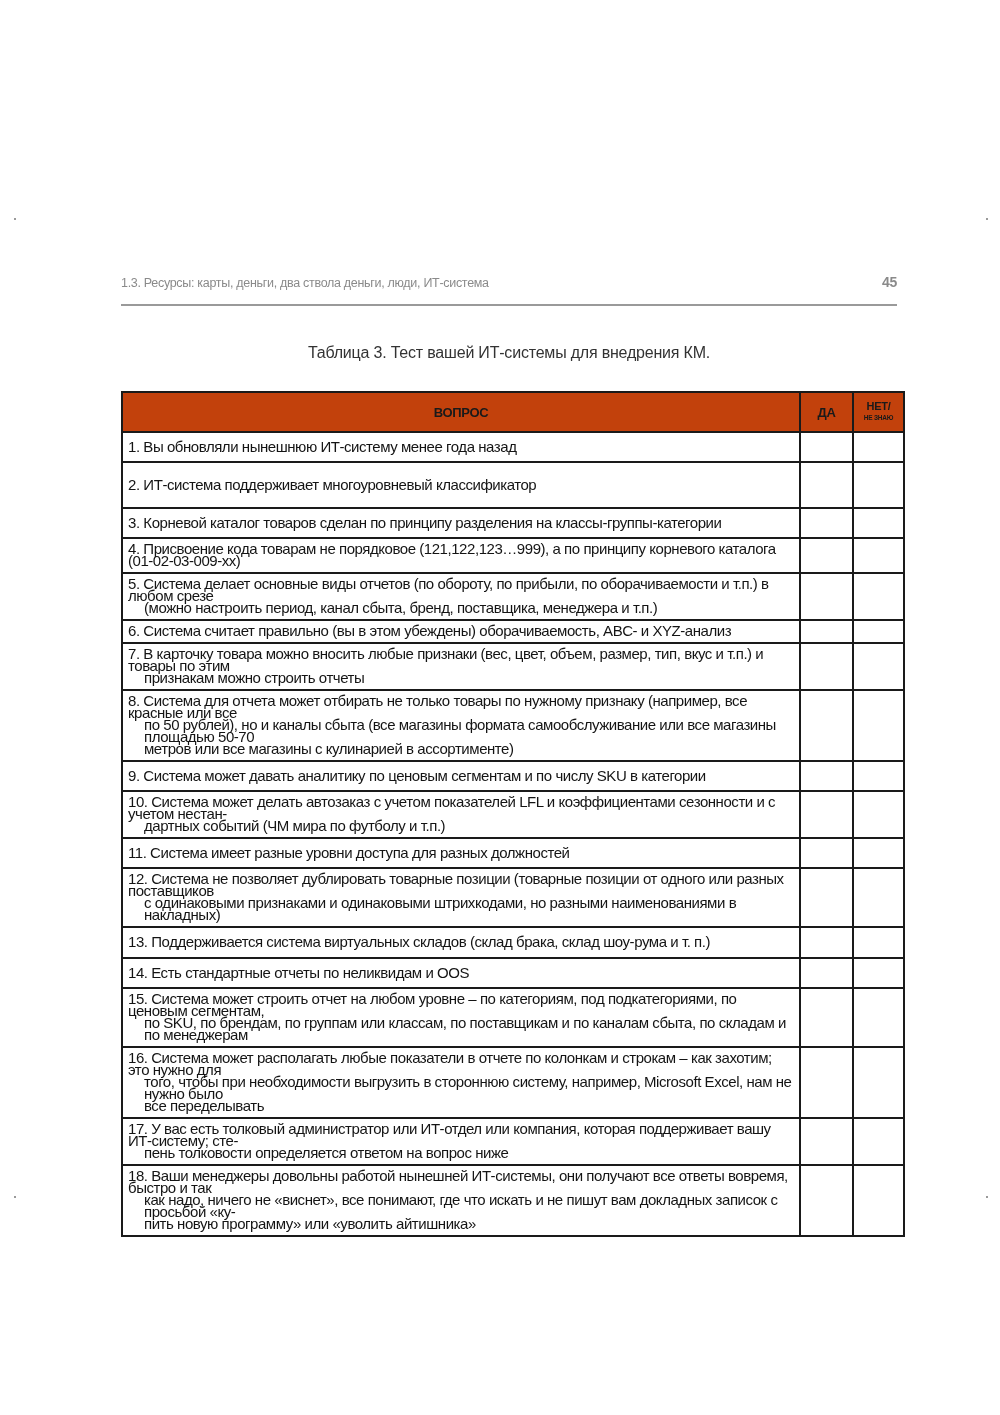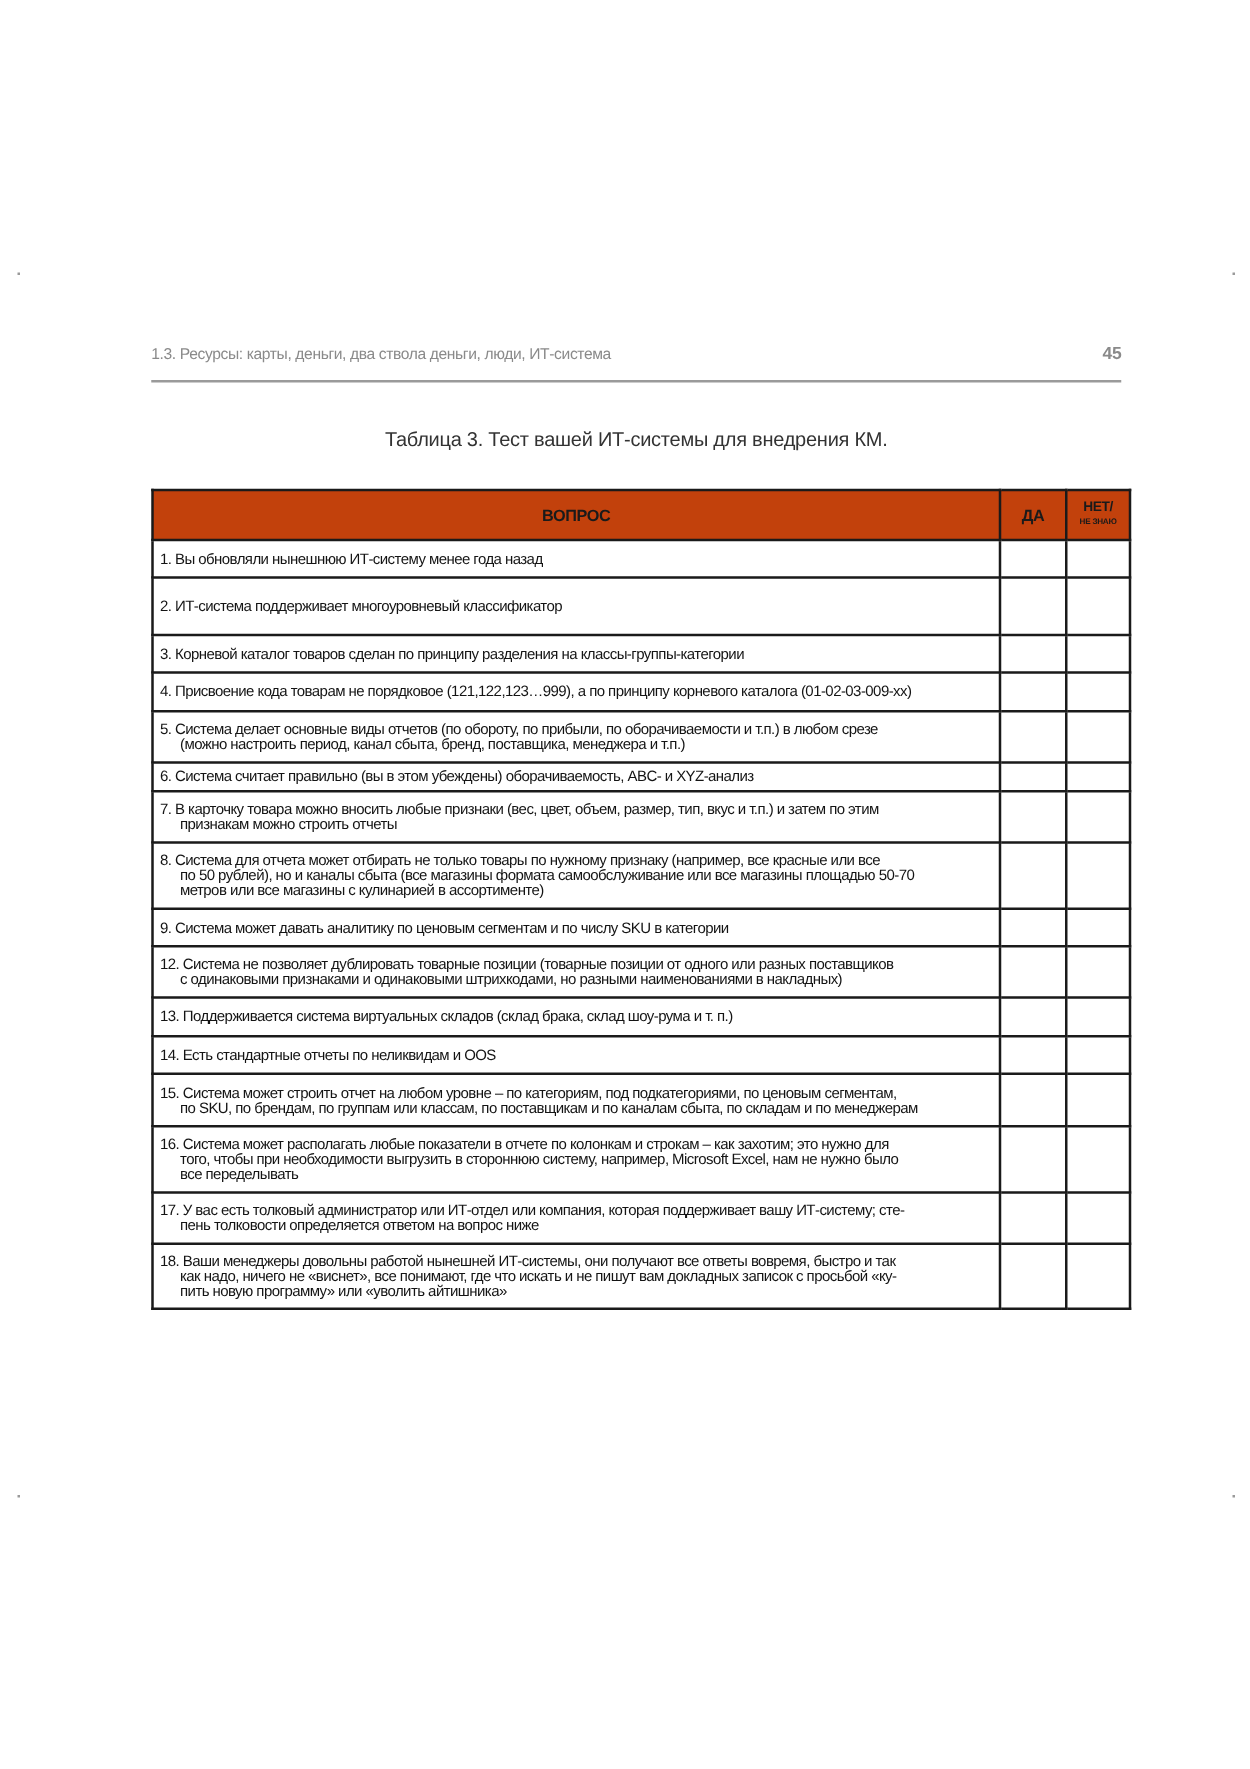--- a/index.html
+++ b/index.html
@@ -16,21 +16,21 @@
     table.kmtest { position: absolute; left: 121px; top: 391px; width: 776px;
                    border-collapse: collapse; table-layout: fixed; }
     table.kmtest th, table.kmtest td { border: 2px solid #1a1a1a; }
     table.kmtest th { background: #c2410c; height: 38px; font-weight: bold; font-size: 13px;
                       letter-spacing: -0.3px; padding: 0; }
     th.col-q { width: 676px; }
     th.col-yes { width: 51px; }
     th.col-no { width: 49px; line-height: 11px; }
     th.col-no .big { display: block; font-size: 11px; }
     th.col-no .small { display: block; font-size: 6.5px; letter-spacing: -0.2px; }
-    td.q { font-size: 12px; line-height: 12px; letter-spacing: -0.45px; padding: 4px 5px 5px 5px;
+    td.q { font-size: 15px; line-height: 12px; letter-spacing: -0.45px; padding: 4px 5px 5px 5px;
            vertical-align: middle; color: #141414; }
     td.q .num { }
     td.q .cont { display: block; padding-left: 16px; }
     td.ans { background: #fff; }
   </style>
 </head>
 <body>
 
 <div class="crop" style="left:14px;top:218px;"></div>
 <div class="crop" style="left:986px;top:218px;"></div>
@@ -81,31 +81,41 @@
         <td class="q"><span class="num">5.</span> <span>Система делает основные виды отчетов (по обороту, по прибыли, по оборачиваемости и т.п.) в любом срезе</span><span class="cont">(можно настроить период, канал сбыта, бренд, поставщика, менеджера и т.п.)</span></td>
         <td class="ans"></td>
         <td class="ans"></td>
       </tr>
       <tr style="height: 22px;">
         <td class="q"><span class="num">6.</span> <span>Система считает правильно (вы в этом убеждены) оборачиваемость, ABC- и XYZ-анализ</span></td>
         <td class="ans"></td>
         <td class="ans"></td>
       </tr>
       <tr style="height: 41px;">
-        <td class="q"><span class="num">7.</span> <span>В карточку товара можно вносить любые признаки (вес, цвет, объем, размер, тип, вкус и т.п.) и затем по этим</span><span class="cont">признакам можно строить отчеты</span></td>
+        <td class="q"><span class="num">7.</span> <span>В карточку товара можно вносить любые признаки (вес, цвет, объем, размер, тип, вкус и т.п.) и товары по этим</span><span class="cont">признакам можно строить отчеты</span></td>
         <td class="ans"></td>
         <td class="ans"></td>
       </tr>
       <tr style="height: 53px;">
         <td class="q"><span class="num">8.</span> <span>Система для отчета может отбирать не только товары по нужному признаку (например, все красные или все</span><span class="cont">по 50 рублей), но и каналы сбыта (все магазины формата самообслуживание или все магазины площадью 50-70</span><span class="cont">метров или все магазины с кулинарией в ассортименте)</span></td>
         <td class="ans"></td>
         <td class="ans"></td>
       </tr>
       <tr style="height: 30px;">
         <td class="q"><span class="num">9.</span> <span>Система может давать аналитику по ценовым сегментам и по числу SKU в категории</span></td>
+        <td class="ans"></td>
+        <td class="ans"></td>
+      </tr>
+      <tr style="height: 42px;">
+        <td class="q"><span class="num">10.</span> <span>Система может делать автозаказ с учетом показателей LFL и коэффициентами сезонности и с учетом нестан-</span><span class="cont">дартных событий (ЧМ мира по футболу и т.п.)</span></td>
+        <td class="ans"></td>
+        <td class="ans"></td>
+      </tr>
+      <tr style="height: 30px;">
+        <td class="q"><span class="num">11.</span> <span>Система имеет разные уровни доступа для разных должностей</span></td>
         <td class="ans"></td>
         <td class="ans"></td>
       </tr>
       <tr style="height: 41px;">
         <td class="q"><span class="num">12.</span> <span>Система не позволяет дублировать товарные позиции (товарные позиции от одного или разных поставщиков</span><span class="cont">с одинаковыми признаками и одинаковыми штрихкодами, но разными наименованиями в накладных)</span></td>
         <td class="ans"></td>
         <td class="ans"></td>
       </tr>
       <tr style="height: 31px;">
         <td class="q"><span class="num">13.</span> <span>Поддерживается система виртуальных складов (склад брака, склад шоу-рума и т. п.)</span></td>

